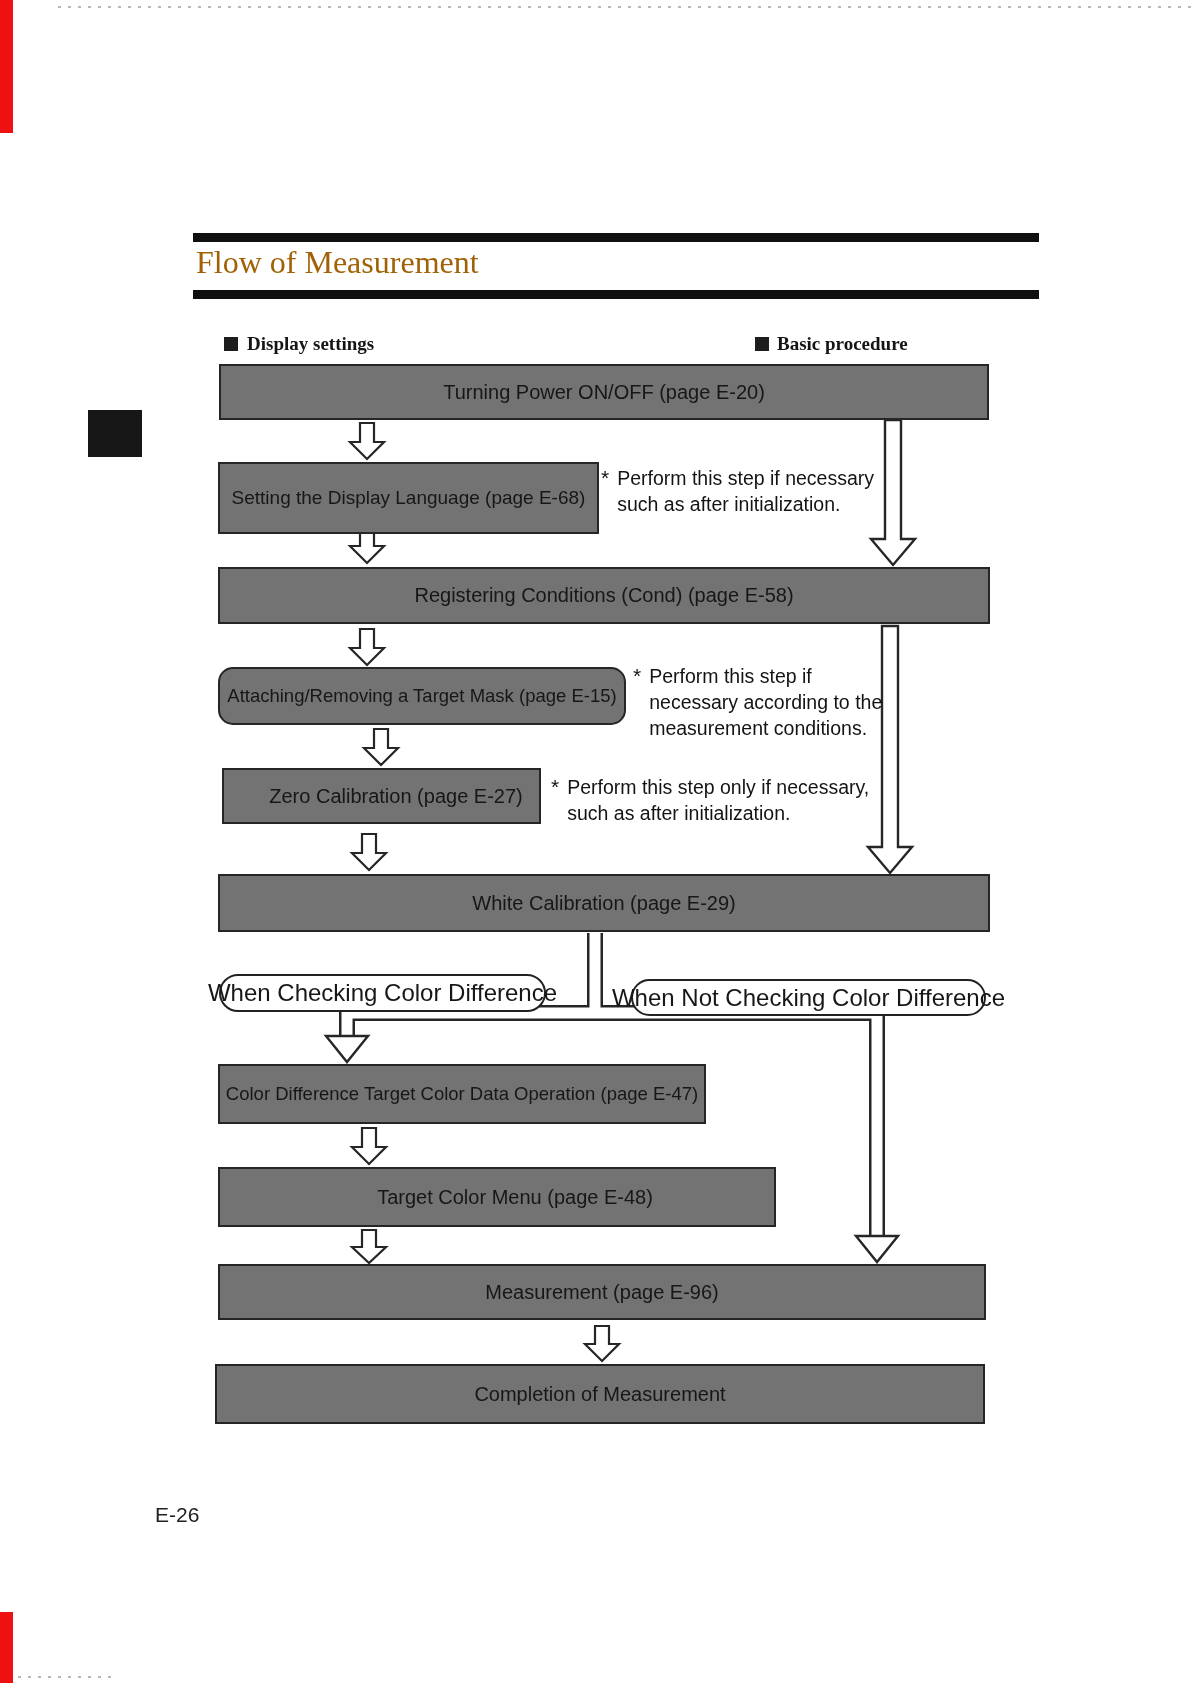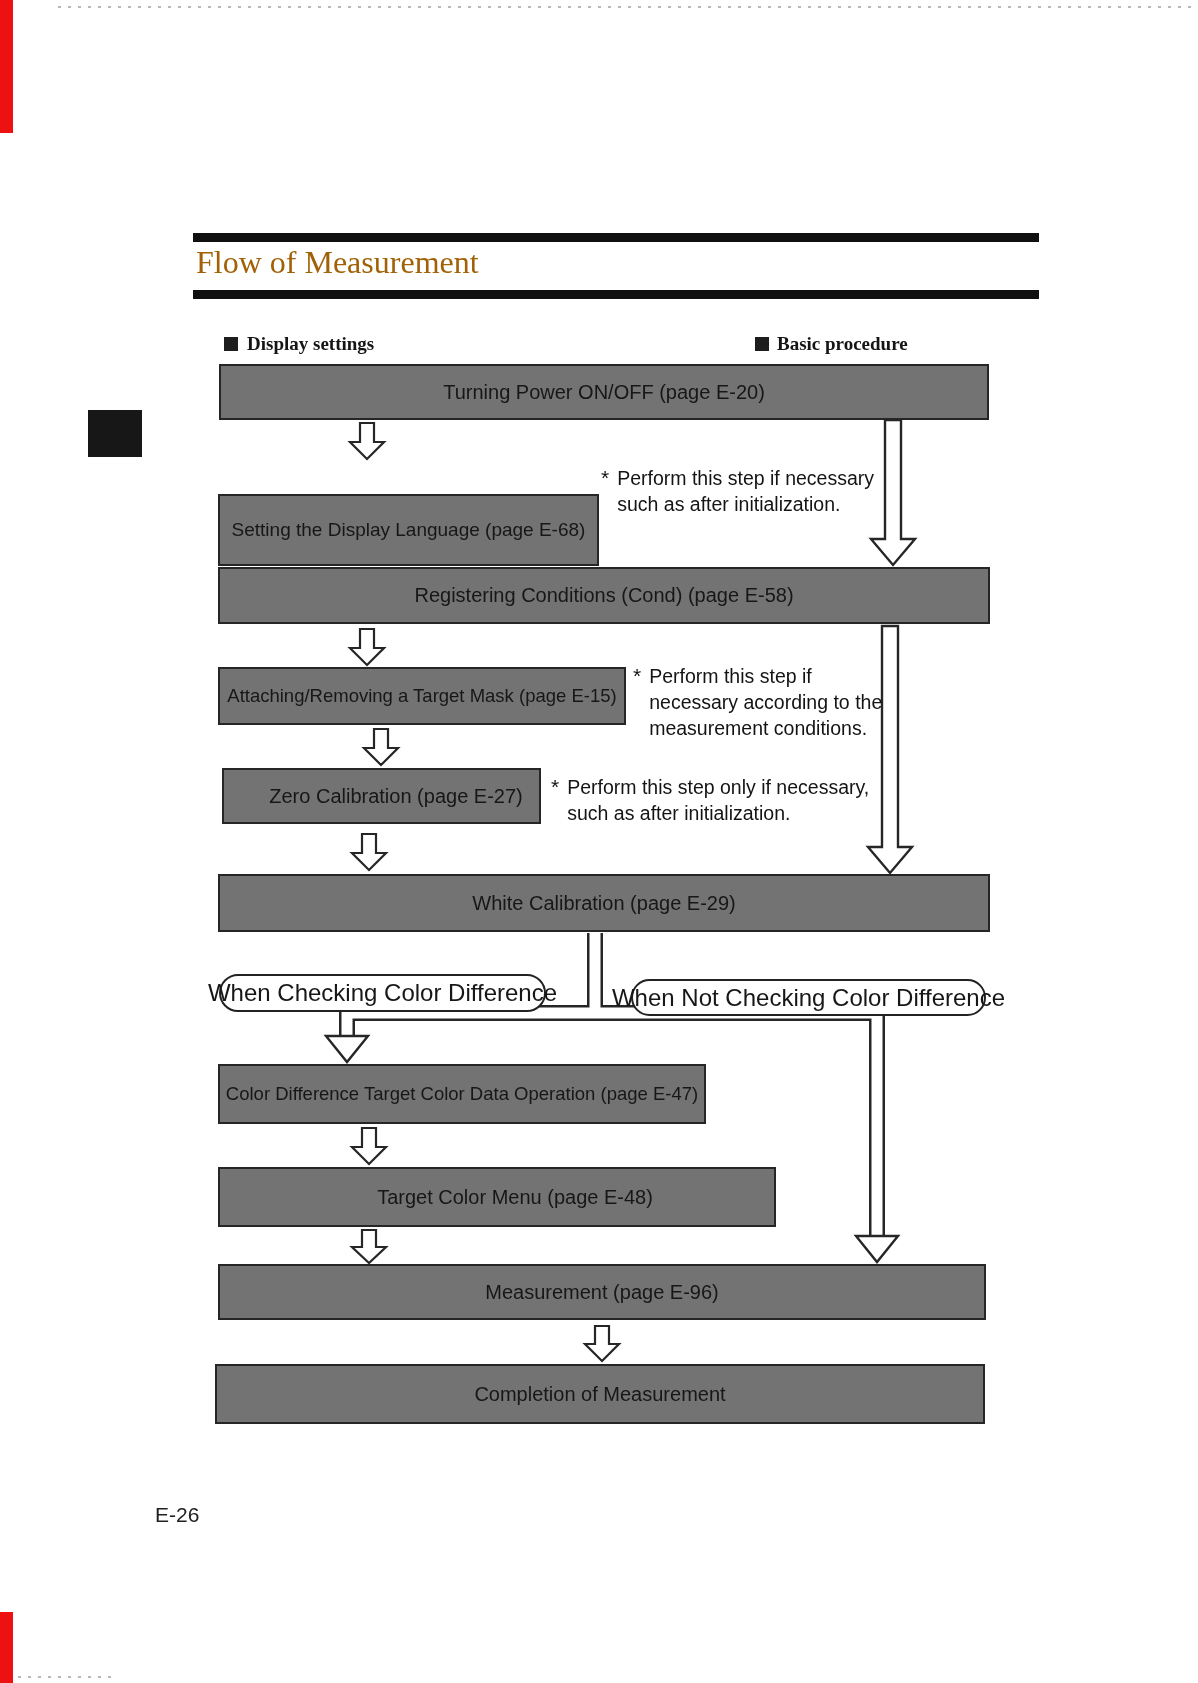--- a/index.html
+++ b/index.html
@@ -82,32 +82,32 @@
       <polygon points="374,729 374,748 364,748 381,765 398,748 388,748 388,729"></polygon>
       <polygon points="362,834 362,853 352,853 369,870 386,853 376,853 376,834"></polygon>
       <polygon points="362,1128 362,1147 352,1147 369,1164 386,1147 376,1147 376,1128"></polygon>
       <polygon points="362,1230 362,1247 352,1247 369,1263 386,1247 376,1247 376,1230"></polygon>
       <polygon points="595,1326 595,1344 585,1344 602,1361 619,1344 609,1344 609,1326"></polygon>
     </g>
   </svg>
 
   <div class="fbox" style="left:219px;top:364px;width:770px;height:56px;">Turning Power ON/OFF (page E-20)</div>
 
-  <div class="fbox" style="left:218px;top:462px;width:381px;height:72px;font-size:19px;margin-top:32px;">Setting the Display Language (page E-68)</div>
+  <div class="fbox" style="left:218px;top:462px;width:381px;height:72px;font-size:19px;">Setting the Display Language (page E-68)</div>
   <div class="note" style="left:601px;top:466px;">
     <span class="star">*</span>
     <div>
       <div>Perform this step if necessary</div>
       <div>such as after initialization.</div>
     </div>
   </div>
 
   <div class="fbox" style="left:218px;top:567px;width:772px;height:57px;">Registering Conditions (Cond) (page E-58)</div>
 
-  <div class="fbox" style="left:218px;top:667px;width:408px;height:58px;font-size:18.5px;">Attaching/Removing a Target Mask (page E-15)</div>
+  <div class="fbox" style="left:218px;top:667px;width:408px;height:58px;font-size:18.5px;border-radius:15px;">Attaching/Removing a Target Mask (page E-15)</div>
   <div class="note" style="left:633px;top:664px;">
     <span class="star">*</span>
     <div>
       <div>Perform this step if</div>
       <div>necessary according to the</div>
       <div>measurement conditions.</div>
     </div>
   </div>
 
   <div class="fbox" style="left:222px;top:768px;width:319px;height:56px;padding-left:29px;">Zero Calibration (page E-27)</div>

